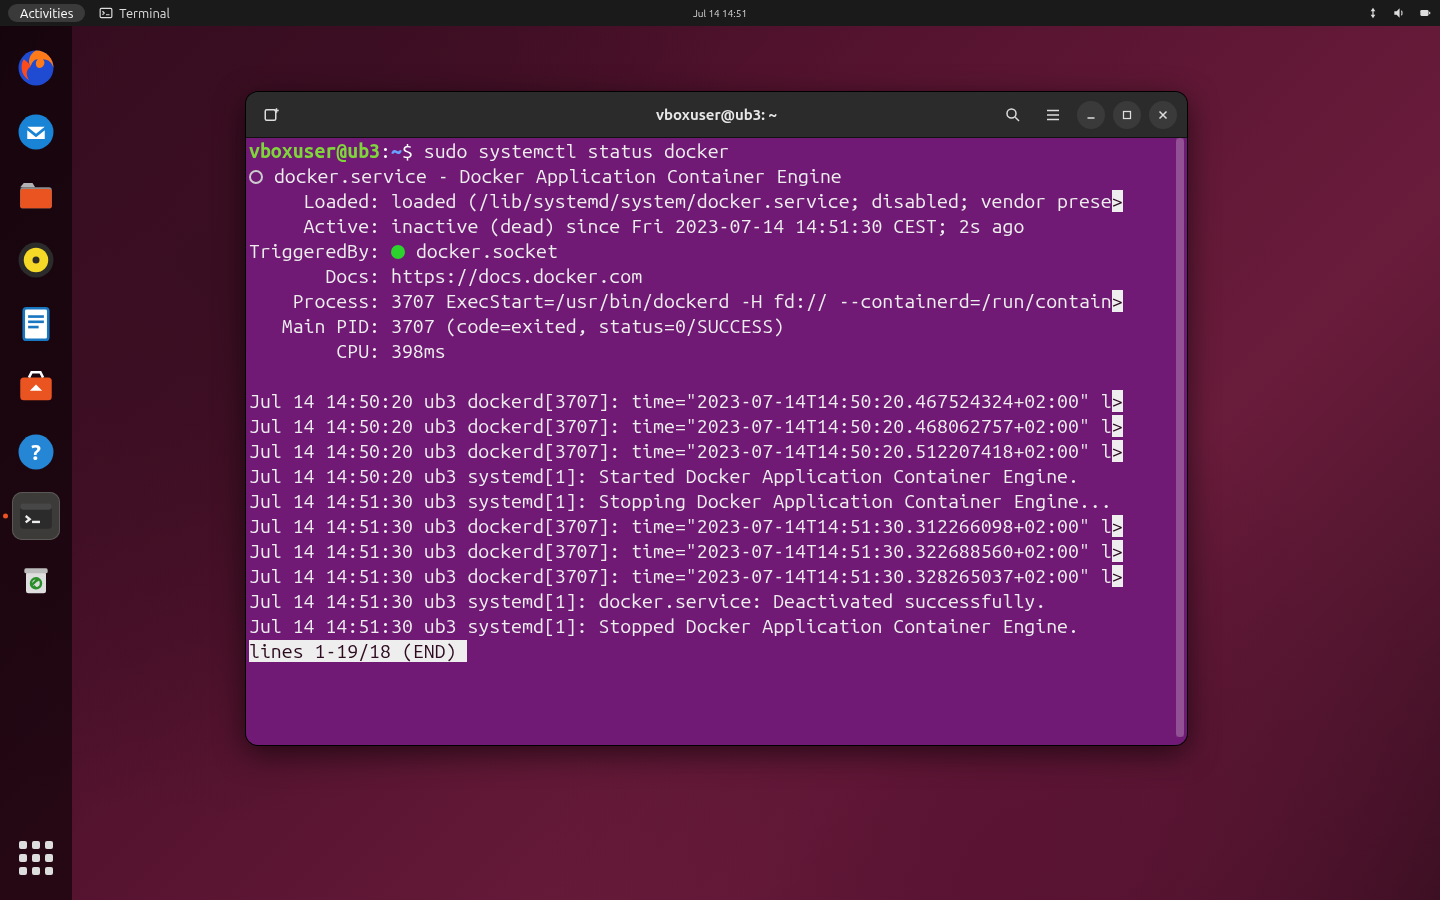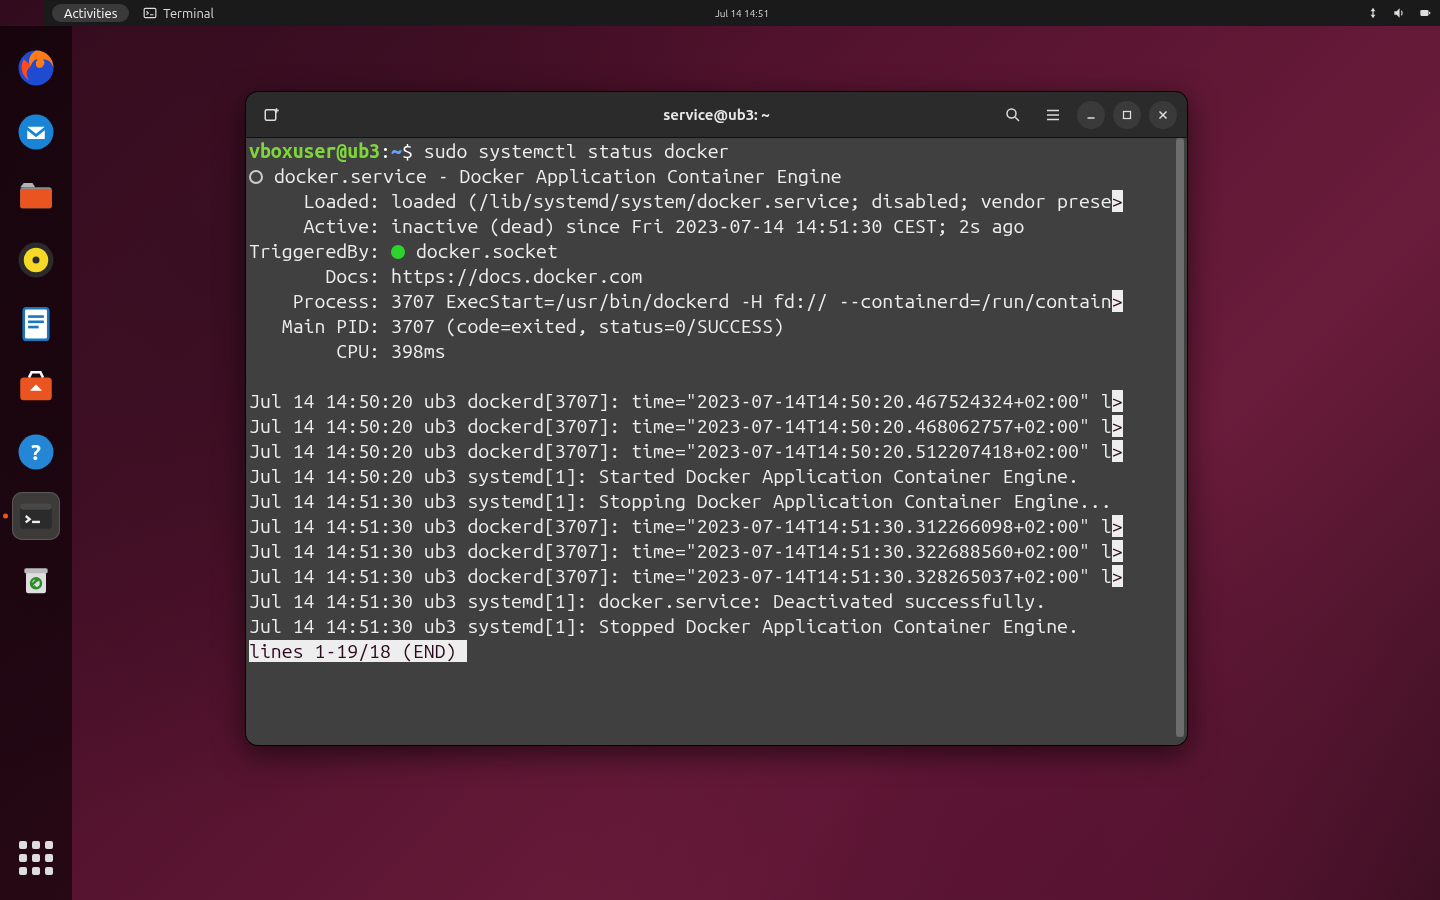--- a/index.html
+++ b/index.html
@@ -8,21 +8,21 @@
   body {
     background:
       radial-gradient(circle at 70% 95%, #5a1333 0%, rgba(90,19,51,0) 35%),
       radial-gradient(circle at 15% 30%, #3a0e22 0%, rgba(58,14,34,0) 40%),
       linear-gradient(135deg, #2c0a1a 0%, #55132f 40%, #6a1c3b 70%, #3b0f22 100%);
     color:#e6e6e6;
   }
   
   .topbar { position:absolute; top:0; left:0; right:0; height:26px;
     background:#1a1a1a; display:flex; align-items:center; padding:0 8px;
-    font-size:13px; color:#ddd;margin-left:44px; }
+    font-size:13px; color:#ddd; }
   .topbar .left { display:flex; align-items:center; gap:14px; }
   .topbar .activities { background:#3a3a3a; border-radius:12px;
     padding:2px 12px; color:#fff; font-size:13px; }
   .topbar .termlabel { display:flex; align-items:center; gap:6px;justify-content:center; }
   .topbar .center { position:absolute; left:50%; transform:translateX(-50%);
     font-size:10px; }
   .topbar .right { margin-left:auto; display:flex; gap:12px; align-items:center; }
   .tray-icon { width:14px; height:14px; display:inline-block; }
   
   .dock { position:absolute; top:26px; bottom:0; left:0; width:72px;
@@ -48,21 +48,21 @@
     display:flex; align-items:center; justify-content:center; }
   .tb-newtab { margin-right:auto; }
   .tb-title { position:absolute; left:50%; transform:translateX(-50%);
     color:#e8e8e8; font-size:15px; font-weight:600; }
   .tb-right { display:flex; gap:8px; align-items:center; }
   .tb-round { width:28px; height:28px; border-radius:50%; background:#3a3a3a;
     display:flex; align-items:center; justify-content:center; }
   .tb-round.close { background:#3a3a3a; }
   
   .termbody { position:absolute; top:46px; left:0; right:0; bottom:0;
-    background:#404040;
+    background:#701a75;
     font-family:"Ubuntu Mono","DejaVu Sans Mono",monospace;
     font-size:19.5px; line-height:25px; color:#eeeeee;
     padding:1px 3px 6px 3px; white-space:pre; overflow:hidden; }
   .scroll { position:absolute; top:46px; right:3px; bottom:8px; width:8px;
     background:rgba(255,255,255,0.07); }
   .scroll-thumb { position:absolute; top:0; left:0; right:0; height:100%;
     background:rgba(255,255,255,0.18); border-radius:4px; }
   .pr-user { color:#7fd63b; font-weight:bold; }
   .pr-path { color:#6aa3ff; font-weight:bold; }
   .pr-w { color:#ffffff; }
@@ -185,21 +185,21 @@
 </div>
 
 <div class="termwin">
   <div class="titlebar">
     <div class="tb-btn tb-newtab">
       <svg width="18" height="18" viewBox="0 0 24 24">
           <rect x="3" y="5" width="14" height="14" rx="2" fill="none" stroke="#ddd" stroke-width="2"></rect>
           <path d="M18 3v6m-3-3h6" stroke="#ddd" stroke-width="2"></path>
         </svg>
     </div>
-    <div class="tb-title">service@ub3: ~</div>
+    <div class="tb-title">vboxuser@ub3: ~</div>
     <div class="tb-right">
       <div class="tb-btn">
         <svg width="18" height="18" viewBox="0 0 24 24">
             <circle cx="10" cy="10" r="6" fill="none" stroke="#ddd" stroke-width="2"></circle>
             <path d="M15 15l5 5" stroke="#ddd" stroke-width="2"></path>
           </svg>
       </div>
       <div class="tb-btn">
         <svg width="18" height="18" viewBox="0 0 24 24">
             <path d="M4 6h16M4 12h16M4 18h16" stroke="#ddd" stroke-width="2"></path>

